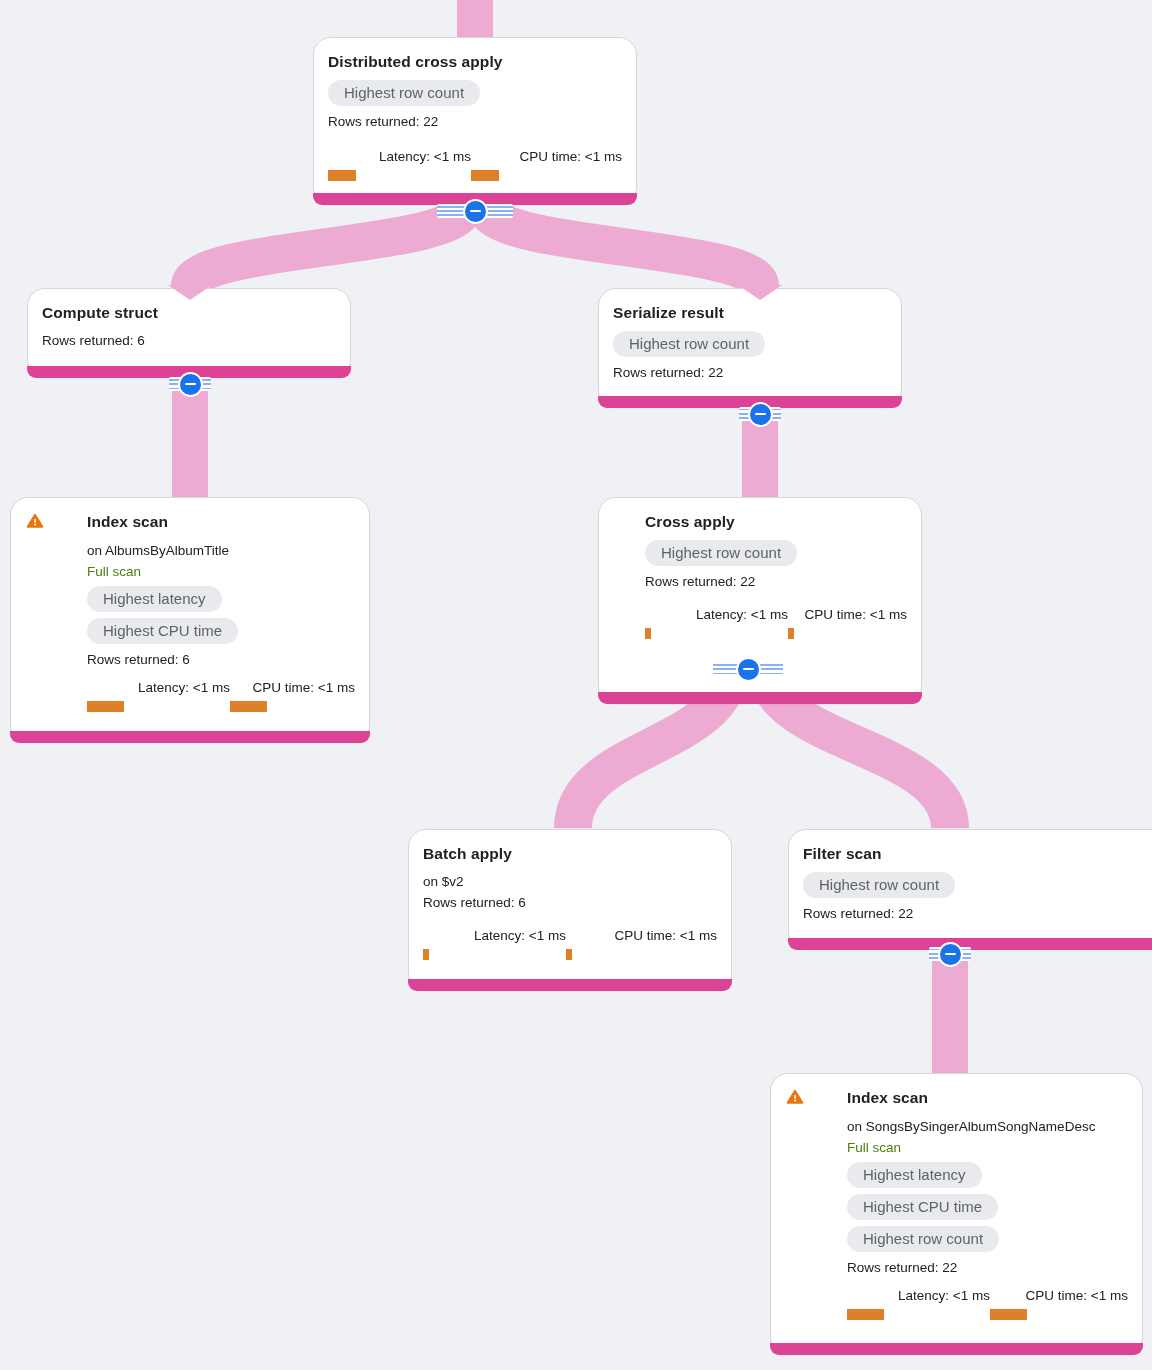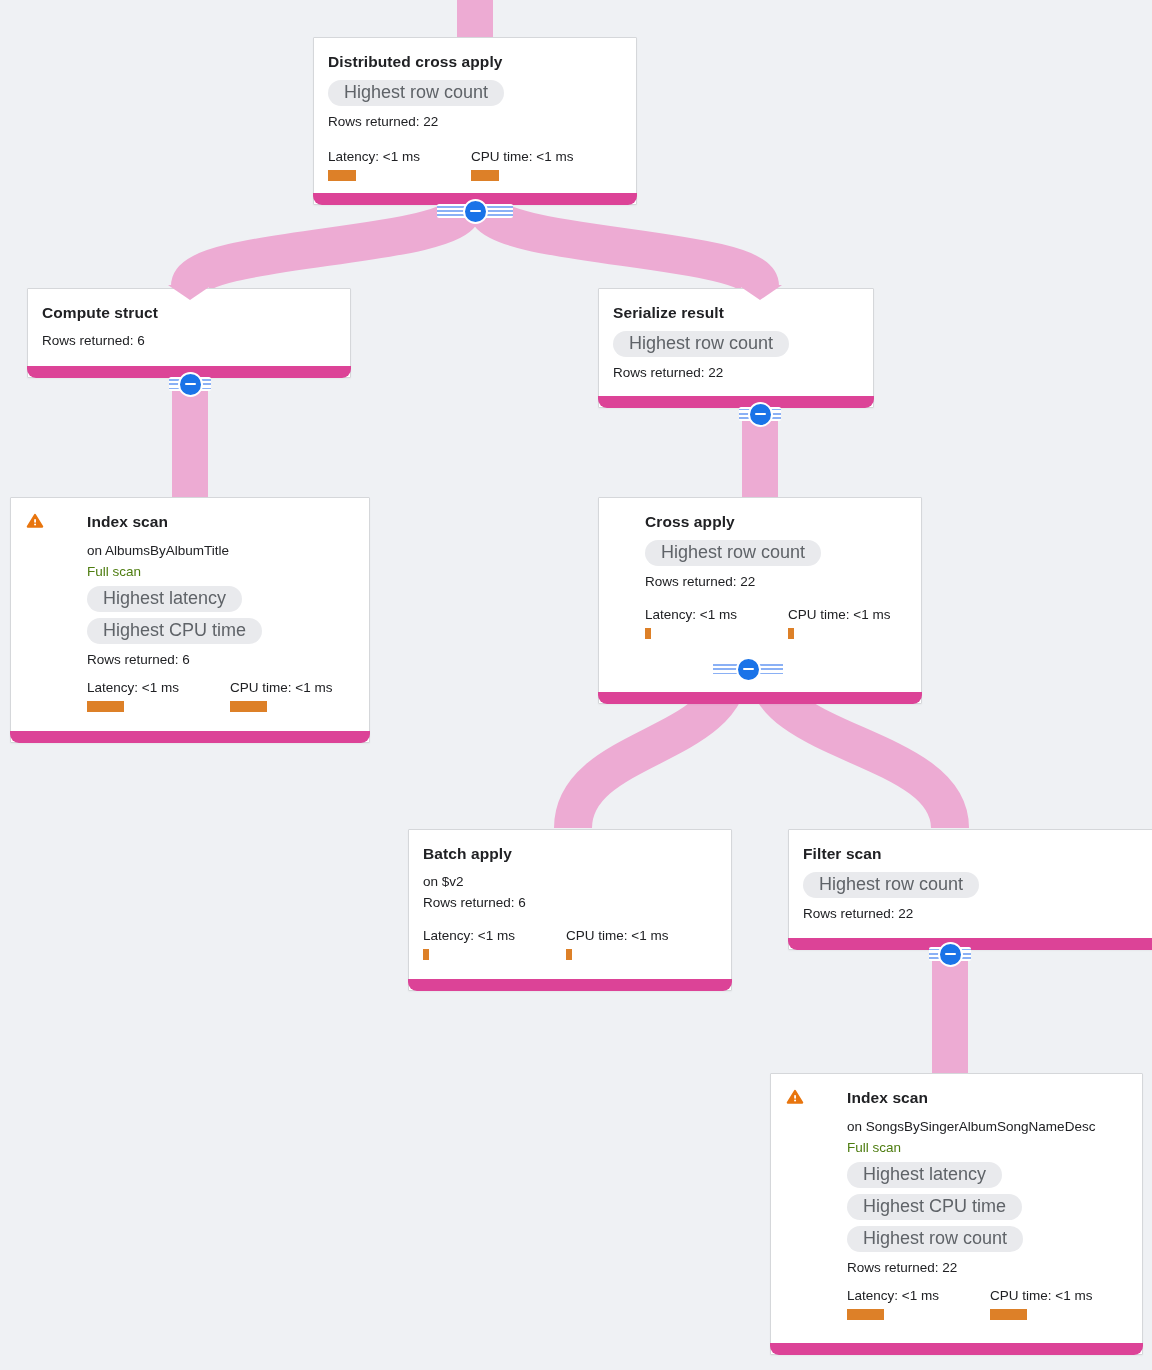--- a/index.html
+++ b/index.html
@@ -1,42 +1,42 @@
 <!DOCTYPE html>
 <html><head>
 <meta charset="utf-8">
 <style>
   html,body{margin:0;padding:0;background:#eff1f4;font-family:"Liberation Sans",sans-serif;}
   #canvas{position:relative;width:1152px;height:1370px;background:#eff1f4;overflow:hidden;}
   svg.layer{position:absolute;left:0;top:0;pointer-events:none;}
   #edge-layer{z-index:0;}
   #arrow-layer{z-index:3;}
 
-  .node{position:absolute;z-index:1;background:#ffffff;border:1px solid #d5d7da;border-radius:1px;
+  .node{position:absolute;z-index:1;background:#ffffff;border:1px solid #d5d7da;border-radius:18px;
         box-shadow:0 1px 2px rgba(0,0,0,0.04);box-sizing:border-box;cursor:pointer;}
   .node-body{padding:13px 14px 0 14px;font-size:13.5px;color:#202124;line-height:19px;}
   .node.warned .node-body{padding-left:76px;}
   .warn{position:absolute;left:15px;top:14px;width:18px;height:18px;}
   .title{font-size:15.5px;font-weight:bold;color:#202124;margin:0 0 8px 0;line-height:21px;letter-spacing:.1px;}
   .sub{margin:0 0 2px 0;}
   .note{color:#4d7c0f;margin:0 0 5px 0;}
   .pill-row{margin:0 0 6px 0;}
   .pill{display:inline-block;background:#e9eaed;color:#5f6368;border-radius:13px;
-        padding:3px 16px 4px 16px;font-size:18px;line-height:19px;}
+        padding:3px 16px 4px 16px;font-size:15px;line-height:19px;}
   .rows{margin:2px 0 0 0;}
   .metrics{display:grid;grid-template-columns:143px auto;margin-top:14px;}
-  .metric-label{white-space:nowrap;}
+  .metric-label{white-space:nowrap;text-align:right;}
   .bar{height:11px;background:#dd8028;margin-top:4px;}
   .node-footer{position:absolute;left:-1px;right:-1px;bottom:-1px;height:12px;background:#dc4397;
                border-radius:0 0 9px 9px;}
 
   
   .n0{left:313px;top:37px;width:324px;height:168px;}
   .n1{left:27px;top:288px;width:324px;height:90px;}
-  .n2{left:598px;top:288px;width:276px;height:120px;}
+  .n2{left:598px;top:288px;width:304px;height:120px;}
   .n3{left:10px;top:497px;width:360px;height:246px;}
   .n4{left:598px;top:497px;width:324px;height:207px;padding-left:32px;}
   .n5{left:408px;top:829px;width:324px;height:162px;}
   .n6{left:788px;top:829px;width:384px;height:121px;}
   .n7{left:770px;top:1073px;width:373px;height:282px;}
   .n0 .metrics{margin-top:16px;}
   .n3 .metrics,.n7 .metrics{margin-top:9px;}
   .n3 .title,.n7 .title{margin-bottom:9px;}
 
   

